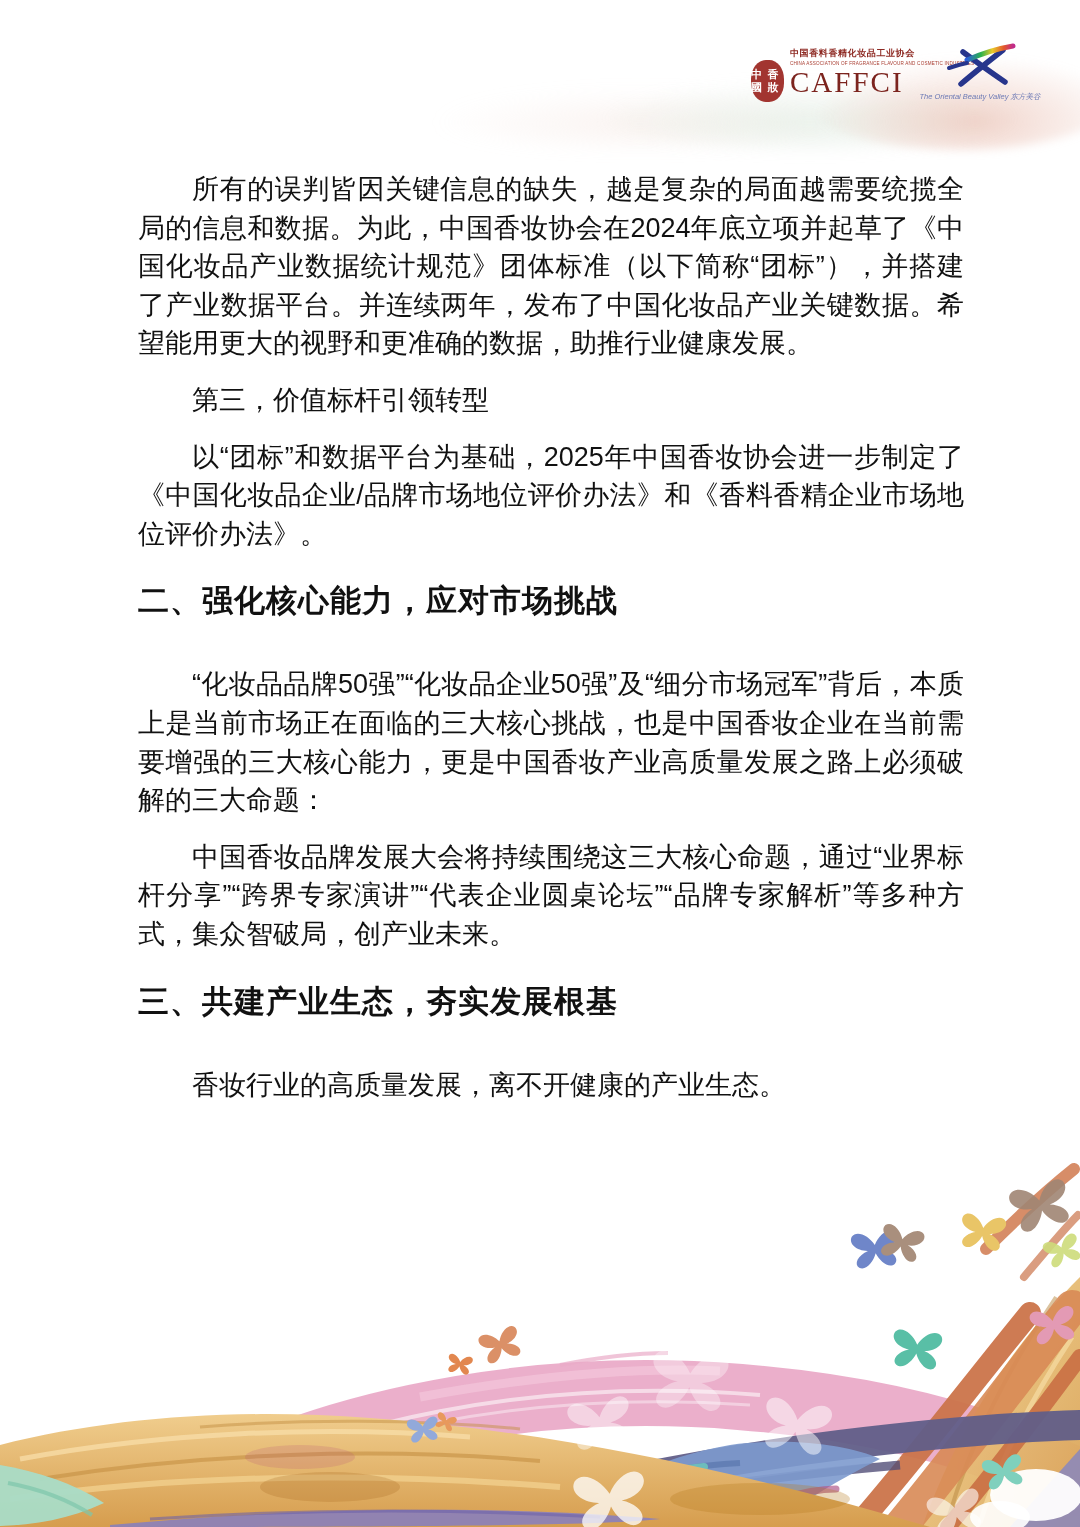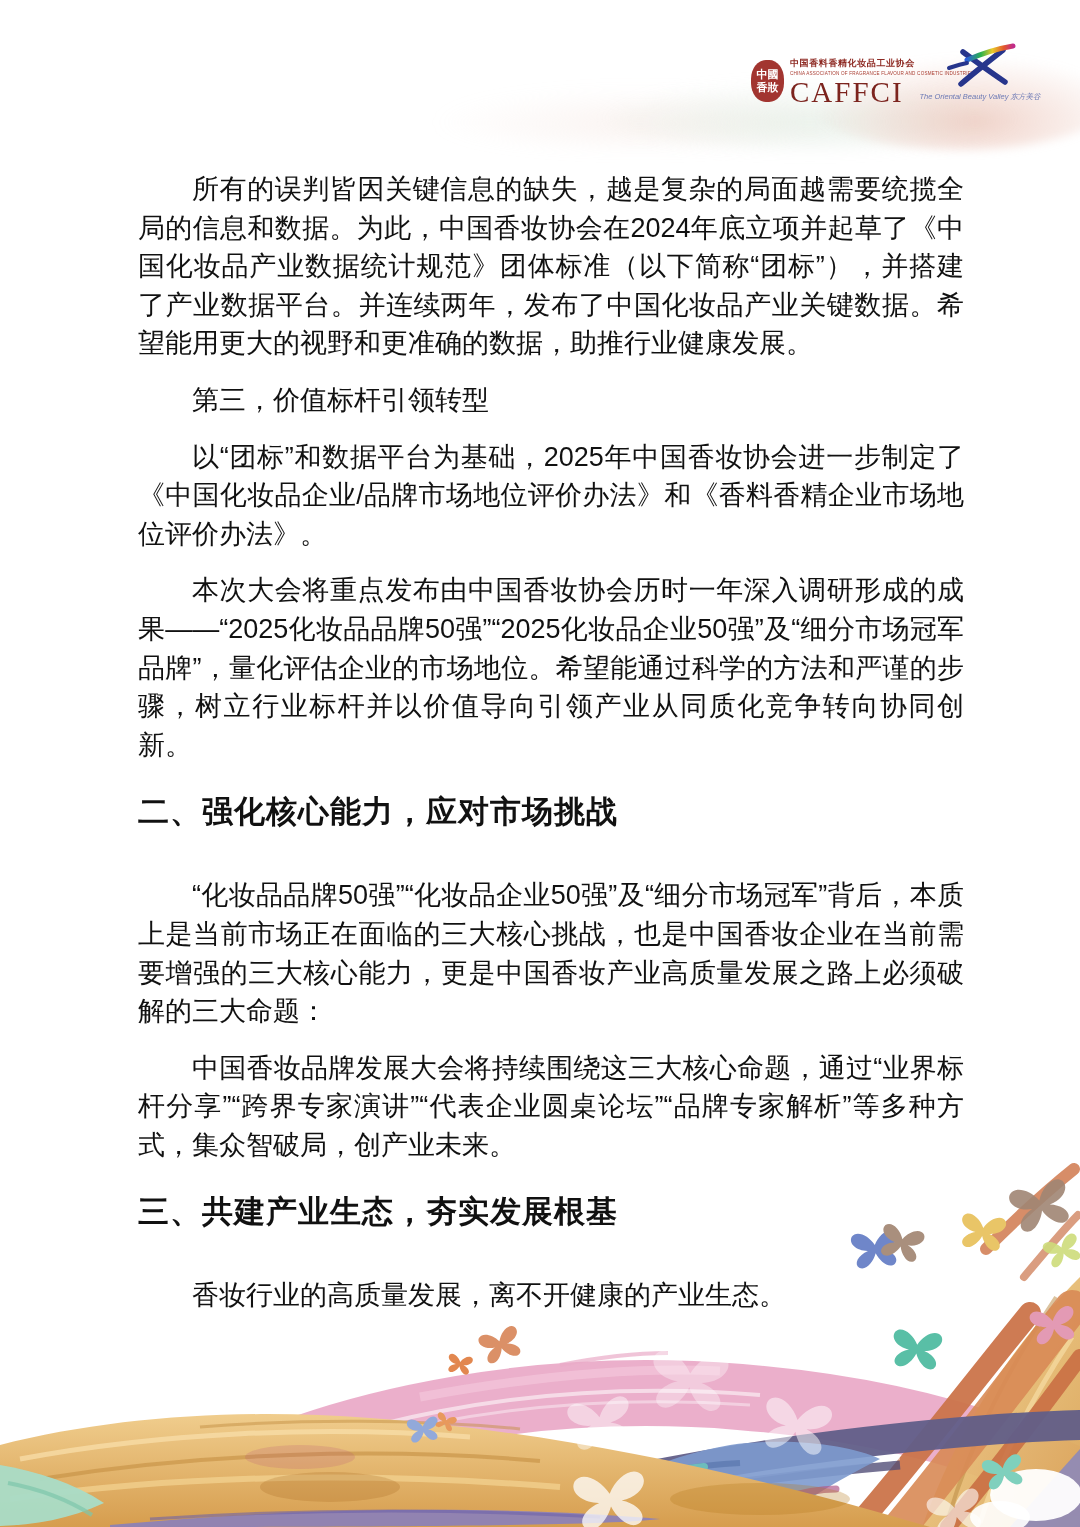--- a/index.html
+++ b/index.html
@@ -27,24 +27,24 @@
     filter:blur(5px);}
   .wash.m2{right:60px;top:80px;width:420px;height:70px;
     background:radial-gradient(ellipse at 50% 60%,rgba(206,224,208,.40),rgba(206,224,208,0) 72%);
     filter:blur(7px);}
   .wash.m3{left:430px;top:88px;width:420px;height:60px;
     background:radial-gradient(ellipse at 50% 60%,rgba(238,214,204,.28),rgba(238,214,204,0) 70%);
     filter:blur(8px);}
   .seal{
     position:absolute;left:751px;top:60px;width:33px;height:42px;
     background:var(--seal-red);border-radius:45%;
-    display:flex;flex-direction:column;align-items:center;justify-content:center;
+    display:flex;flex-direction:row;align-items:center;justify-content:center;
     color:#fff;font-weight:bold;font-size:11px;line-height:1.15;letter-spacing:0;
   }
-  .caffci{position:absolute;left:790px;top:57px;width:160px;}
+  .caffci{position:absolute;left:790px;top:47px;width:160px;}
   .caffci .cn{font-size:9px;font-weight:bold;color:var(--brand-red);letter-spacing:.6px;white-space:nowrap;}
   .caffci .en{font-size:4.6px;color:#a93c30;letter-spacing:.2px;white-space:nowrap;margin-top:1px;}
   .caffci .acr{font-family:"Liberation Serif","DejaVu Serif",serif;font-size:29px;line-height:1.05;
     color:#7c241e;letter-spacing:2px;margin-top:1px;}
   .obv{position:absolute;left:905px;top:42px;width:150px;text-align:center;}
   .obv svg{display:block;margin:0 auto;}
   .obv .tag{font-size:7.5px;font-style:italic;color:#6b79b5;white-space:nowrap;margin-top:2px;}
   
   .content{
     position:absolute;left:122px;top:170px;width:842px;z-index:2;
@@ -98,21 +98,20 @@
         <path d="M 12,26 C 18,24 24,22 30,21" stroke="#27358c" stroke-width="4" fill="none" stroke-linecap="round"></path>
       </svg>
       <div class="tag">The Oriental Beauty Valley 东方美谷</div>
     </div>
   </div>
 
   <div class="content">
     <p>所有的误判皆因关键信息的缺失，越是复杂的局面越需要统揽全局的信息和数据。为此，中国香妆协会在2024年底立项并起草了《中国化妆品产业数据统计规范》团体标准（以下简称“团标”），并搭建了产业数据平台。并连续两年，发布了中国化妆品产业关键数据。希望能用更大的视野和更准确的数据，助推行业健康发展。</p>
     <p>第三，价值标杆引领转型</p>
     <p>以“团标”和数据平台为基础，2025年中国香妆协会进一步制定了《中国化妆品企业/品牌市场地位评价办法》和《香料香精企业市场地位评价办法》。</p>
-    <p>本次大会将重点发布由中国香妆协会历时一年深入调研形成的成果——“2025化妆品品牌50强”“2025化妆品企业50强”及“细分市场冠军品牌”，量化评估企业的市场地位。希望能通过科学的方法和严谨的步骤，树立行业标杆并以价值导向引领产业从同质化竞争转向协同创新。</p>
     <h2>二、强化核心能力，应对市场挑战</h2>
     <p>“化妆品品牌50强”“化妆品企业50强”及“细分市场冠军”背后，本质上是当前市场正在面临的三大核心挑战，也是中国香妆企业在当前需要增强的三大核心能力，更是中国香妆产业高质量发展之路上必须破解的三大命题：</p>
     <p>中国香妆品牌发展大会将持续围绕这三大核心命题，通过“业界标杆分享”“跨界专家演讲”“代表企业圆桌论坛”“品牌专家解析”等多种方式，集众智破局，创产业未来。</p>
     <h2>三、共建产业生态，夯实发展根基</h2>
     <p>香妆行业的高质量发展，离不开健康的产业生态。</p>
   </div>
 
   <svg class="footer-art" viewBox="0 0 1080 400">
     <defs>
       <linearGradient id="gold" x1="0" y1="0" x2="0" y2="1">

